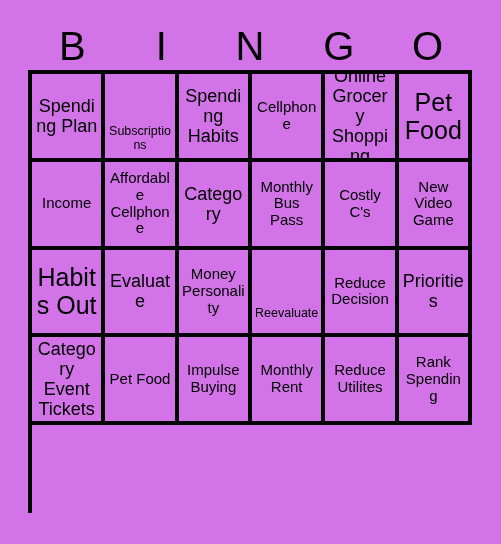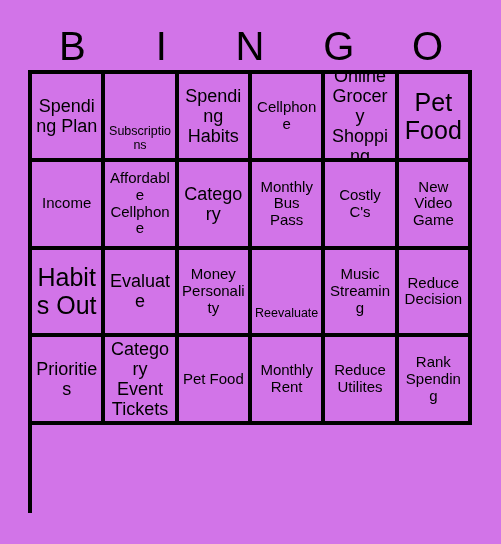--- a/index.html
+++ b/index.html
@@ -139,34 +139,34 @@
         <span class="cell-text fs-md">Evaluate</span>
       </div>
     <div class="cell">
         <span class="cell-text fs-sm">Money Personality</span>
       </div>
 
     <div class="cell">
         <span class="cell-text fs-xs">Reevaluate</span>
       </div>
     <div class="cell">
-        <span class="cell-text fs-sm">Music Streaming</span>
-      </div>
-    <div class="cell">
         <span class="cell-text fs-lg">Reduce Decision</span>
       </div>
     <div class="cell">
         <span class="cell-text fs-md">Priorities</span>
       </div>
     <div class="cell">
         <span class="cell-text fs-md">Category Event Tickets</span>
       </div>
 
     <div class="cell">
         <span class="cell-text fs-lg">Pet Food</span>
+      </div>
+    <div class="cell">
+        <span class="cell-text fs-lg">Impulse Buying</span>
       </div>
     <div class="cell">
         <span class="cell-text fs-lg">Monthly Rent</span>
       </div>
     <div class="cell">
         <span class="cell-text fs-lg">Reduce Utilites</span>
       </div>
     <div class="cell">
         <span class="cell-text fs-sm">Rank Spending</span>
       </div>

